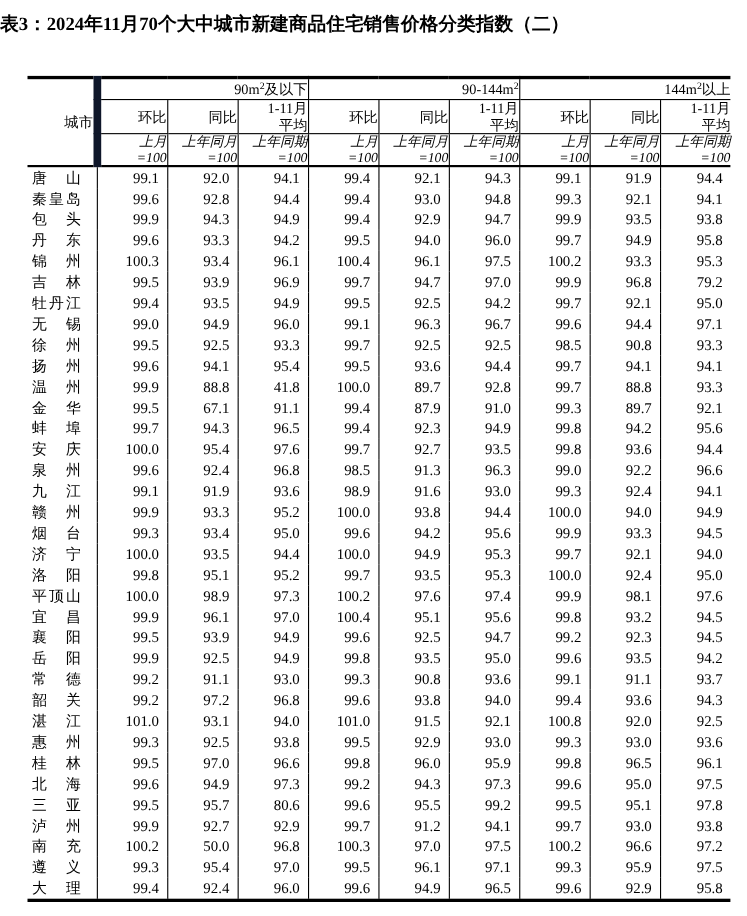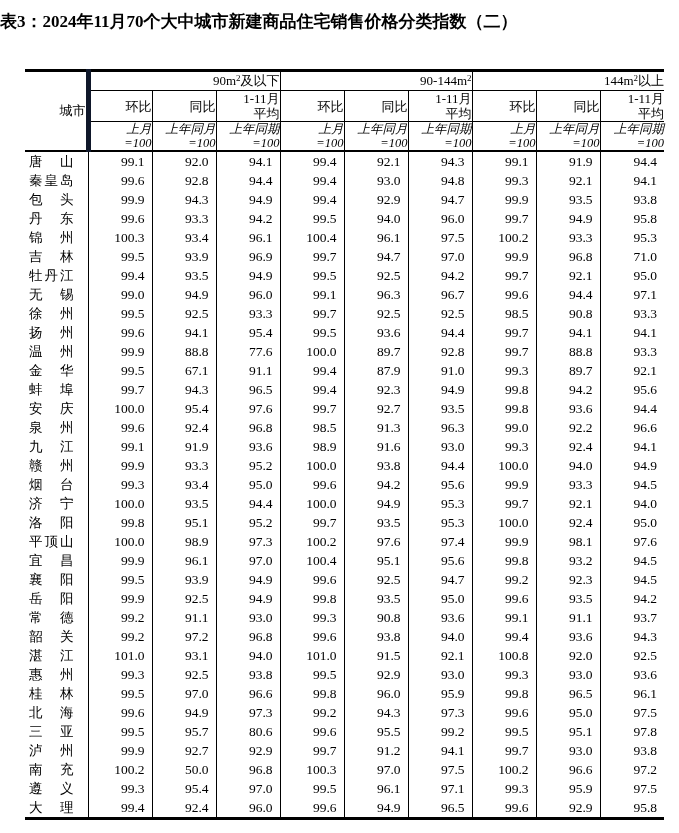--- a/index.html
+++ b/index.html
@@ -26,21 +26,21 @@
     table-layout: fixed;
     border-top: 3px solid #000;
     border-bottom: 3px solid #000;
     font-size: 13px;
   }
   thead { border-bottom: 2px solid #000; }
   th { font-weight: normal; text-align: right; vertical-align: middle; padding: 0; }
   td { padding: 0; vertical-align: middle; }
   th, td { border-left: 1px solid #000; }
   .city-h, .city { border-left: none; }
-  .city-h { border-right: 5px solid #0f172a; }
+  .city-h { border-right: 7px solid #0f172a; }
   tr.h1 { height: 20px; }
   tr.h2 { height: 27px; }
   tr.h3 { height: 29px; }
   tbody tr { height: 19px; }
   tr.h1 th.grp { border-bottom: 1px solid #000; }
   tr.h2 th { border-bottom: 1px solid #000; }
   sup { font-size: 9px; line-height: 0; vertical-align: 4px; }
   .hline { line-height: 15px; }
   .hline:empty { display: none; }
   .bline { line-height: 14px; font-size: 12.5px; font-style: italic; }
@@ -250,21 +250,21 @@
           </div>
         </td>
         <td class="num">99.5</td>
         <td class="num">93.9</td>
         <td class="num">96.9</td>
         <td class="num">99.7</td>
         <td class="num">94.7</td>
         <td class="num">97.0</td>
         <td class="num">99.9</td>
         <td class="num">96.8</td>
-        <td class="num">71.0</td>
+        <td class="num">79.2</td>
       </tr>
       <tr>
         <td class="city">
           <div class="city-wrap">
             <span>牡</span>
             <span>丹</span>
             <span>江</span>
           </div>
         </td>
         <td class="num">99.4</td>
@@ -330,21 +330,21 @@
       </tr>
       <tr>
         <td class="city">
           <div class="city-wrap">
             <span>温</span>
             <span>州</span>
           </div>
         </td>
         <td class="num">99.9</td>
         <td class="num">88.8</td>
-        <td class="num">77.6</td>
+        <td class="num">41.8</td>
         <td class="num">100.0</td>
         <td class="num">89.7</td>
         <td class="num">92.8</td>
         <td class="num">99.7</td>
         <td class="num">88.8</td>
         <td class="num">93.3</td>
       </tr>
       <tr>
         <td class="city">
           <div class="city-wrap">

